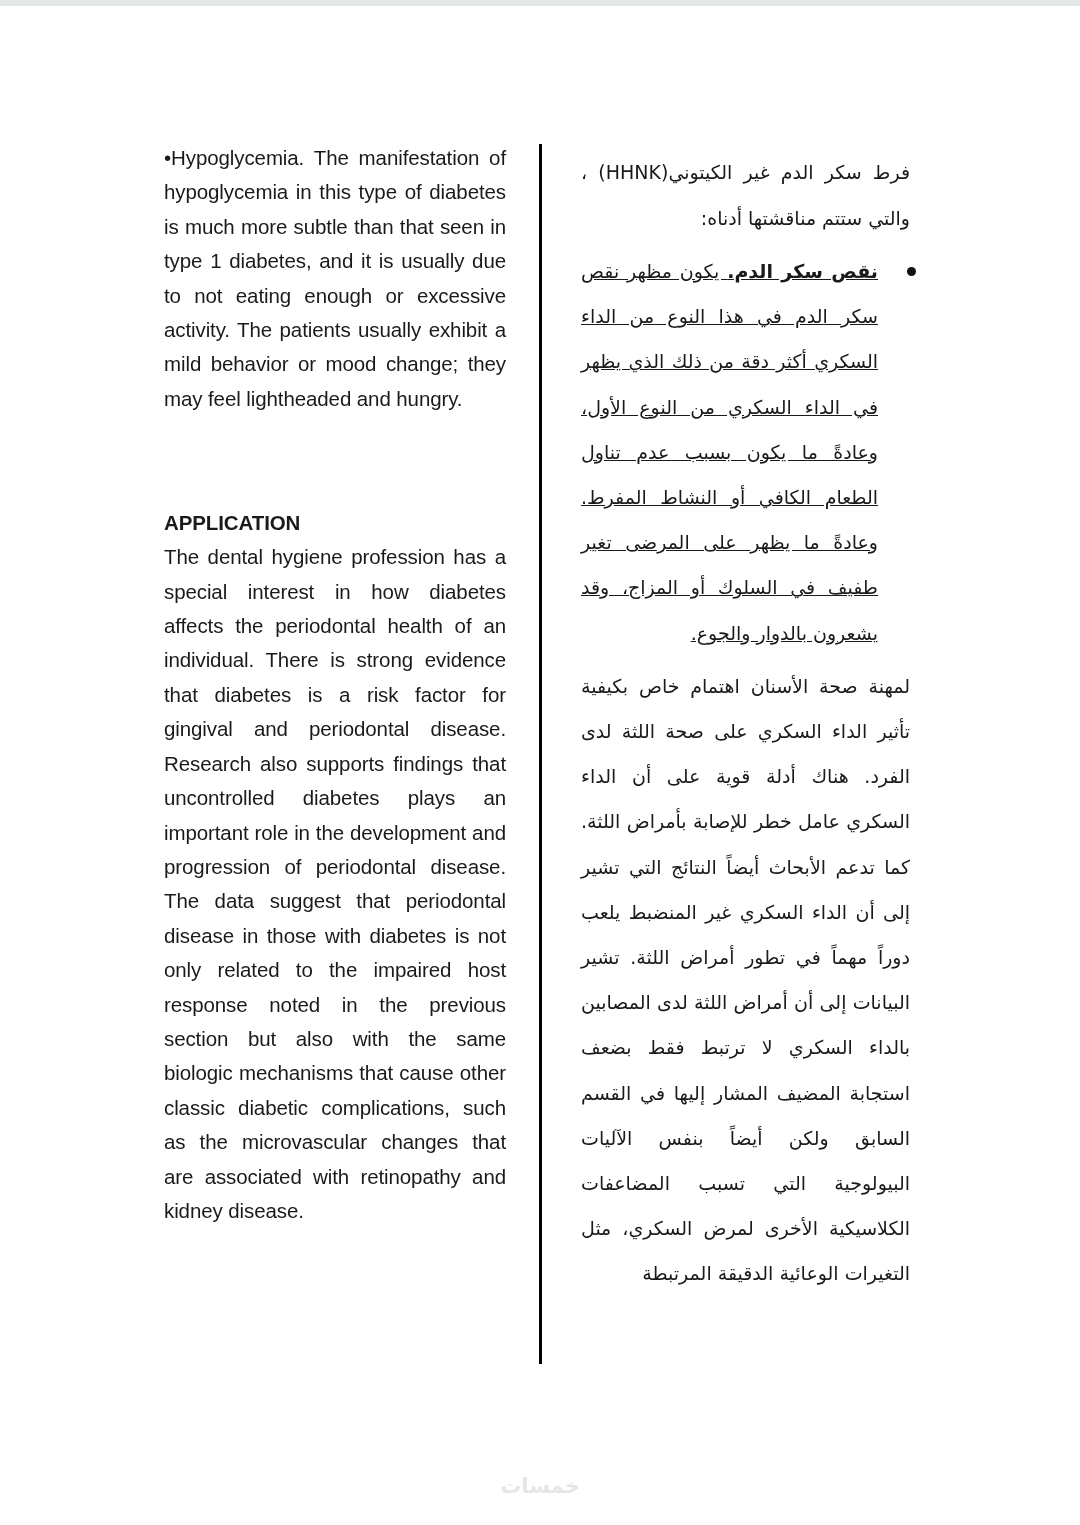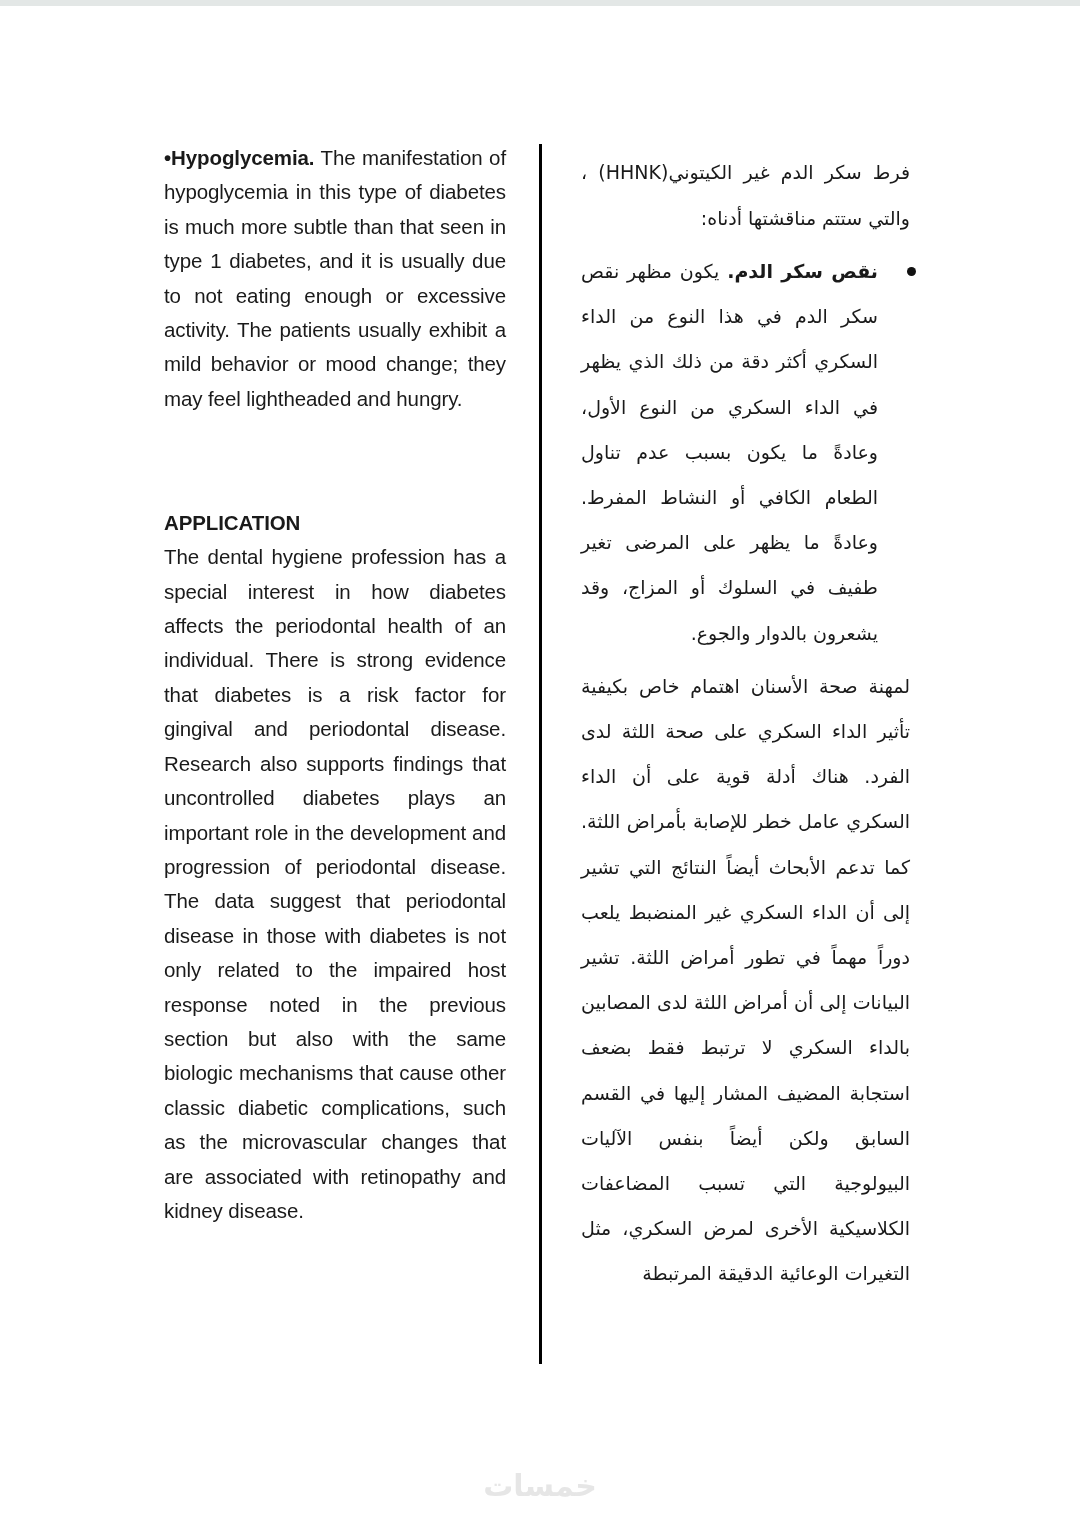--- a/index.html
+++ b/index.html
@@ -35,21 +35,21 @@
     font-size: 20.5px;
     line-height: 34.4px;
     text-align: justify;
     text-align-last: left;
     letter-spacing: -0.1px;
   }
   .col-left p {
     margin: 0;
     text-align: justify;
   }
-  .col-left .bold { font-weight: bold; }
+  .col-left .bold { font-weight: normal; }
   .col-left .heading {
     font-weight: bold;
     margin-top: 90px;
     line-height: 34px;
   }
   .divider {
     position: absolute;
     left: 539px;
     top: 138px;
     width: 3px;
@@ -66,20 +66,21 @@
     font-size: 19px;
     line-height: 45.2px;
     text-align: justify;
   }
   .col-right p { margin: 8px; text-align: justify; }
   .col-right .intro { line-height: 46px; }
   .col-right .bullet-item {
     position: relative;
     padding-right: 32px;
     margin-top: 2px;
+    text-decoration: underline;
   }
   .col-right .bullet-dot {
     position: absolute;
     right: 2px;
     top: 18px;
     width: 9px; height: 9px;
     border-radius: 50%;
     background: #111;
   }
   .col-right .bold { font-weight: bold; }
@@ -89,21 +90,21 @@
     line-height: 40px;
   }
   .watermark {
     position: absolute;
     left: 472px;
     top: 1460px;
     width: 136px;
     height: 40px;
     color: #e6e6e6;
     font-family: "DejaVu Sans", sans-serif;
-    font-size: 30px;
+    font-size: 21px;
     font-weight: bold;
     text-align: center;
     direction: rtl;
     line-height: 40px;
   }
 </style>
 </head>
 <body>
 
 <div class="top-strip"></div>

